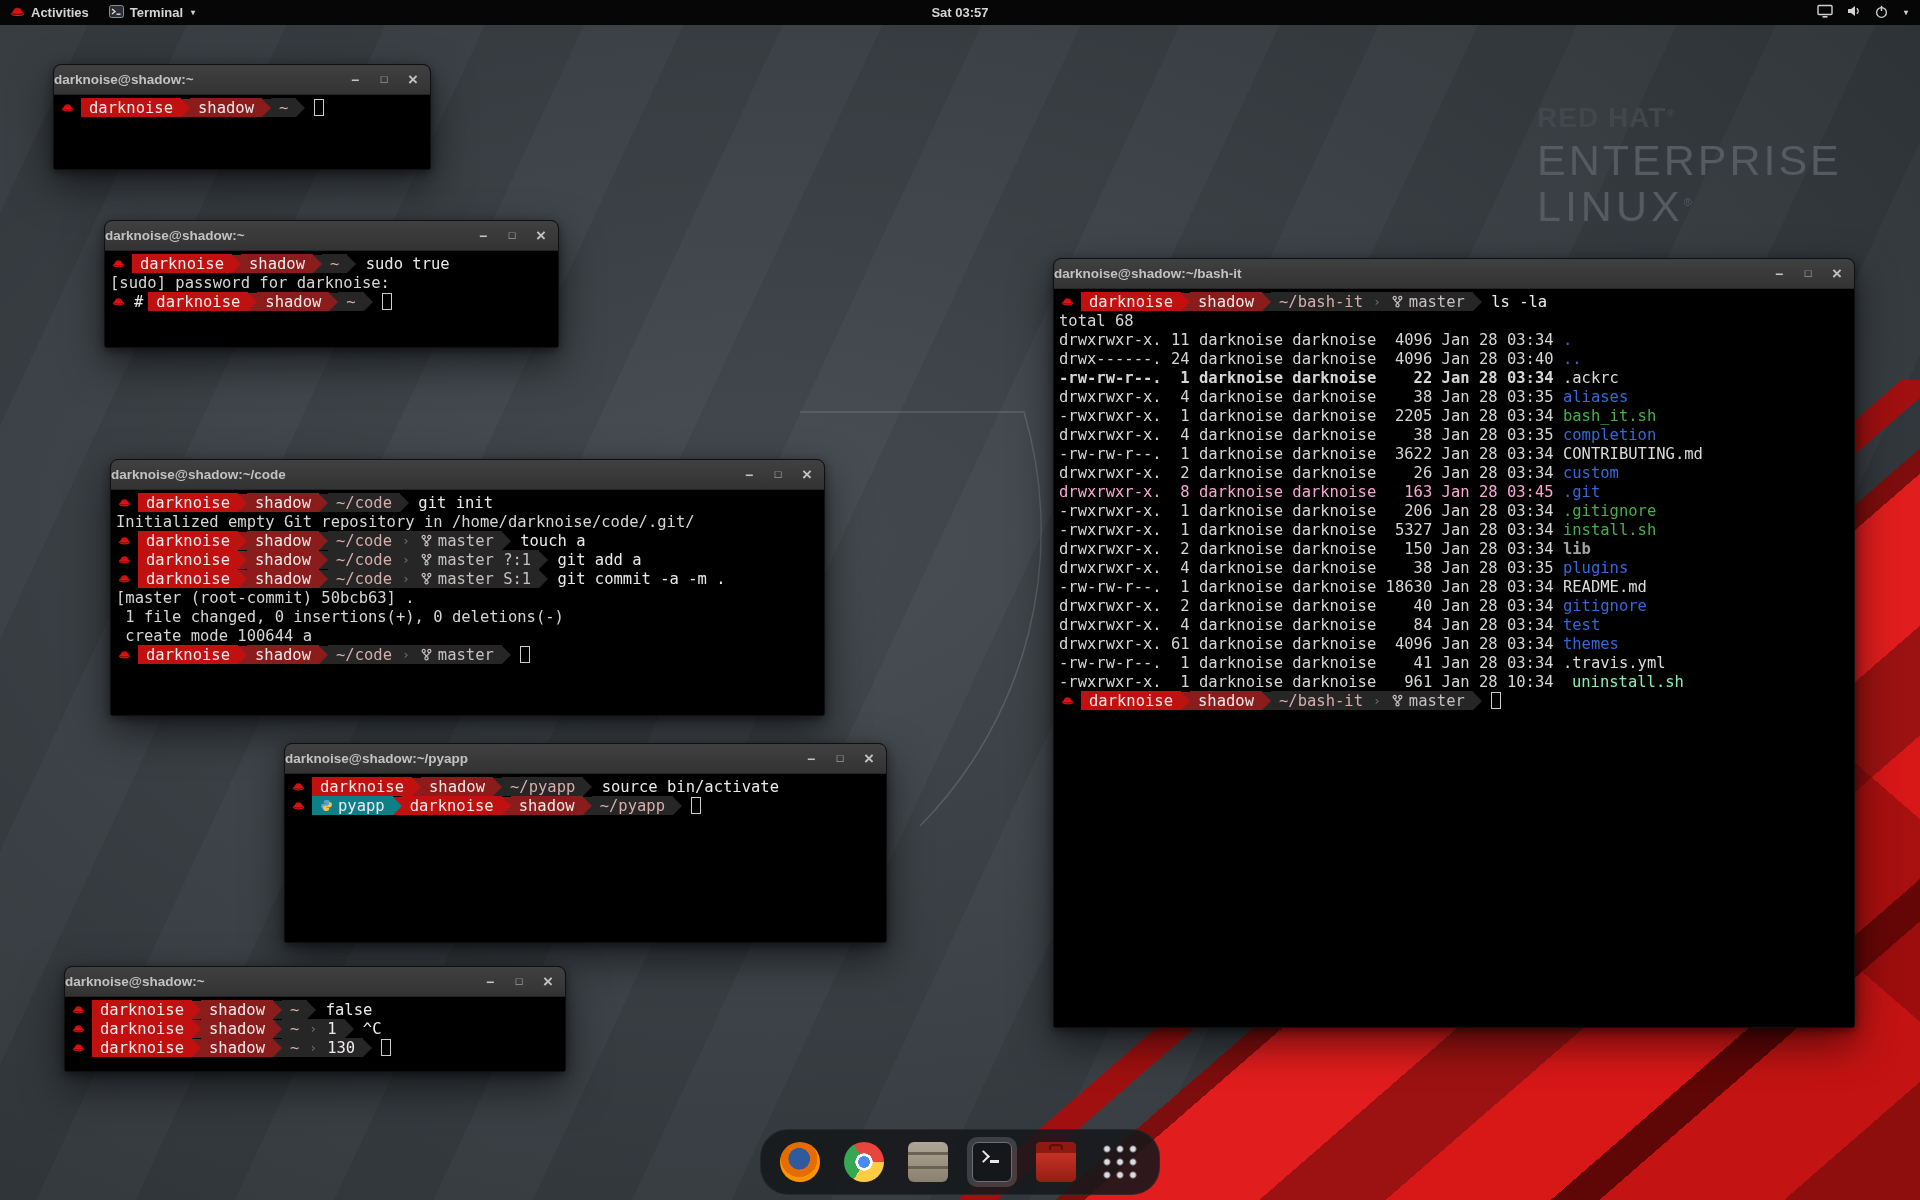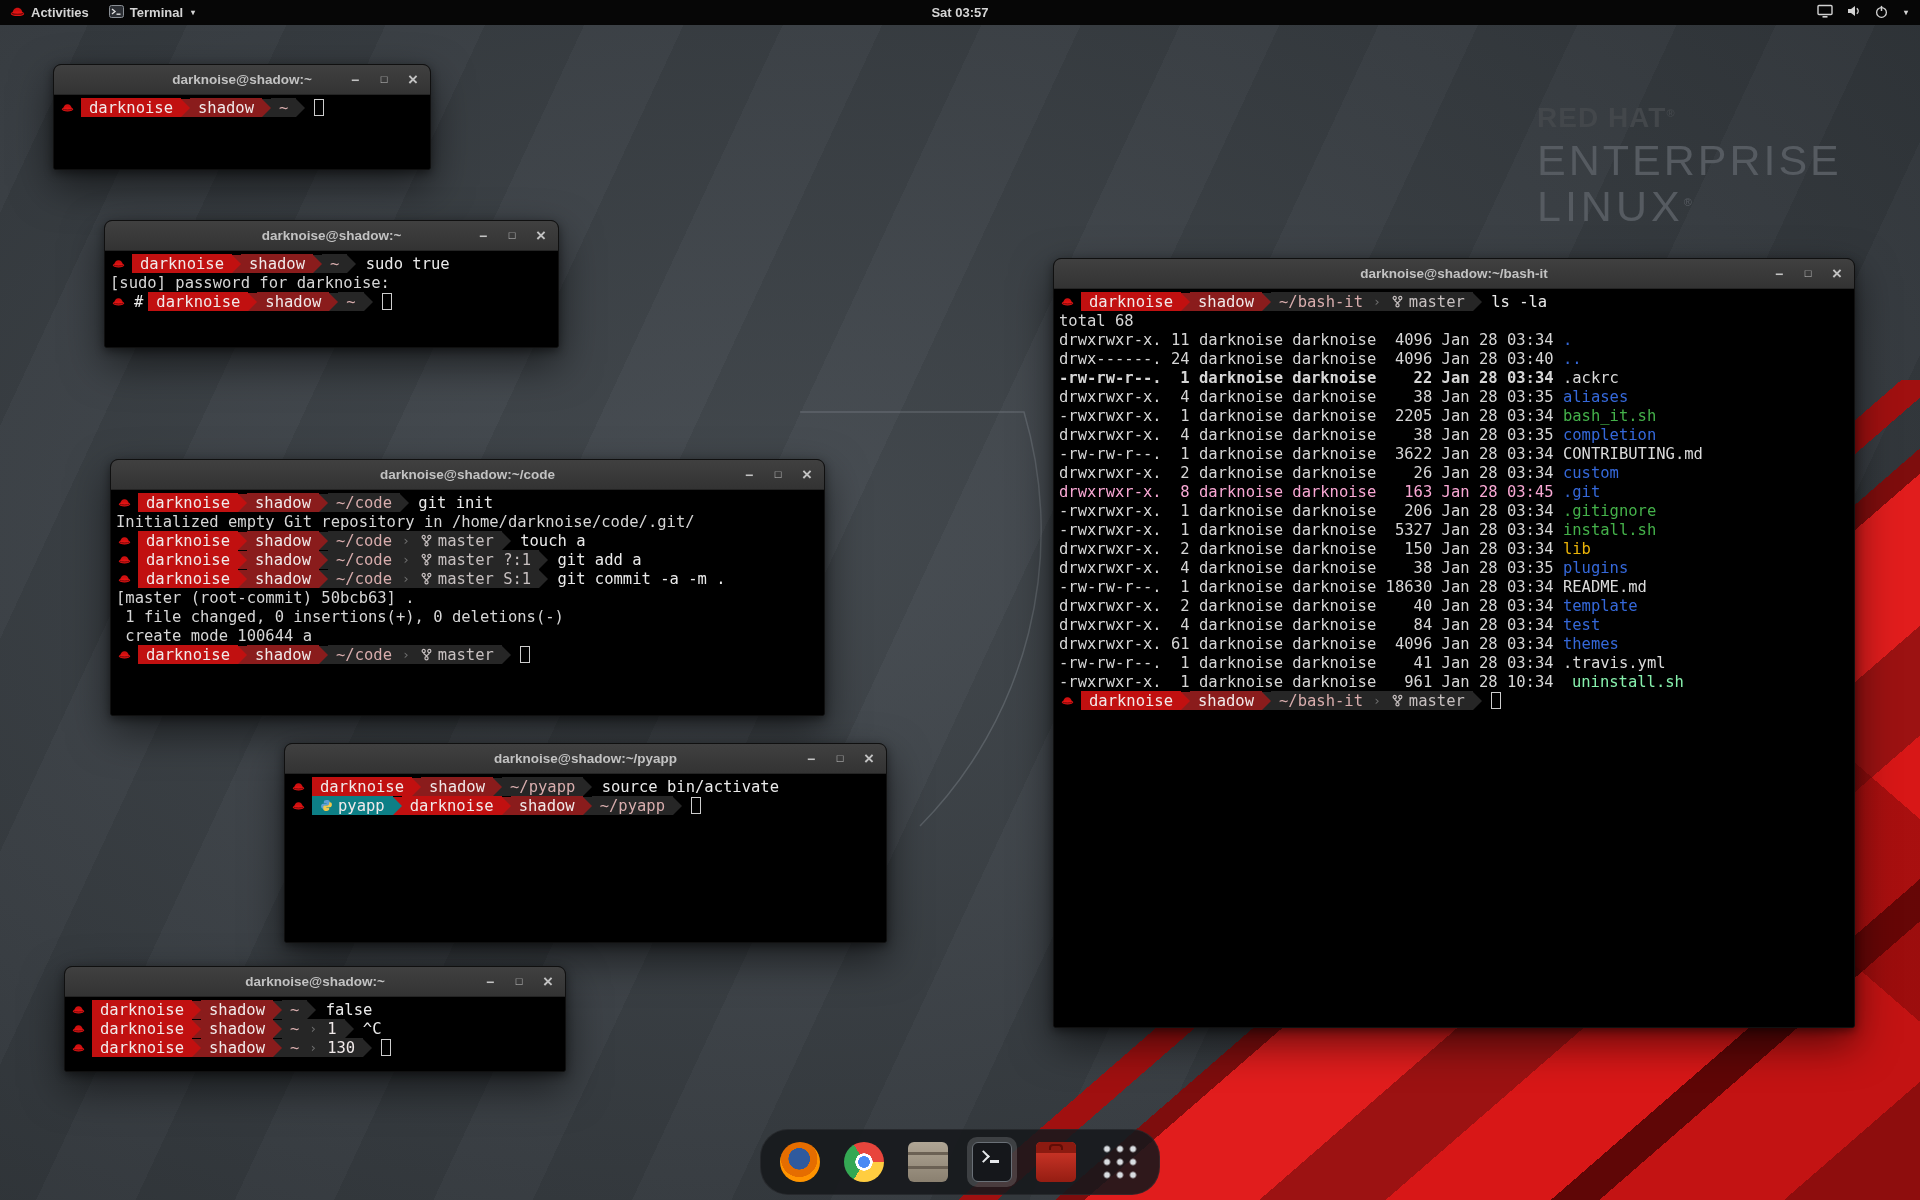--- a/index.html
+++ b/index.html
@@ -37,21 +37,21 @@
   .topbar button{background:none;border:0;color:inherit;font:inherit;display:flex;align-items:center;gap:6px;padding:0 10px;height:100%;cursor:default;}
   .tb-left{display:flex;align-items:center;height:100%;}
   .tb-clock{position:absolute;left:50%;transform:translateX(-50%);}
   .tb-right{margin-left:auto;display:flex;align-items:center;gap:13px;padding-right:12px;height:100%;}
   .caret{font-size:8px;margin-left:2px;}
   
   .term-window{position:absolute;background:#000;border:1px solid #101010;border-radius:8px 8px 3px 3px;
     box-shadow:0 16px 40px rgba(0,0,0,0.55), 0 3px 10px rgba(0,0,0,0.45);
     display:flex;flex-direction:column;overflow:hidden;z-index:3;}
   .titlebar{flex:0 0 29px;background:linear-gradient(#404040,#333333);border-bottom:1px solid #242424;
-    display:flex;align-items:center;justify-content:center;position:relative;
+    display:flex;align-items:center;justify-content:flex-start;position:relative;
     font-weight:bold;font-size:13.5px;color:#c2c2c2;}
   .tb-controls{position:absolute;right:10px;top:0;height:100%;display:flex;align-items:center;gap:15px;}
   .tb-btn{color:#c3c3c3;display:flex;align-items:center;justify-content:center;width:14px;height:16px;line-height:1;}
   .glyph-min{font-size:14px;}
   .glyph-max{font-size:11px;}
   .glyph-close{font-size:17px;}
   .term-body{flex:1;background:#000;padding:3px 5px;overflow:hidden;
     font-family:"DejaVu Sans Mono",monospace;font-size:15.5px;color:#dcdcdc;}
   .t-line{display:flex;align-items:center;height:19px;white-space:pre;}
   .pl-seg{display:inline-flex;align-items:center;height:19px;padding:0 8px;}
@@ -274,24 +274,24 @@
         <div class="t-line"><span class="ls-meta" style="color: rgb(214, 214, 214);">drwx------. 24 darknoise darknoise  4096 Jan 28 03:40 </span><span class="ls-name" style="color: rgb(53, 104, 217);">..</span></div>
         <div class="t-line"><span class="ls-meta" style="color: rgb(214, 214, 214); font-weight: bold;">-rw-rw-r--.  1 darknoise darknoise    22 Jan 28 03:34 </span><span class="ls-name" style="color: rgb(218, 218, 218);">.ackrc</span></div>
         <div class="t-line"><span class="ls-meta" style="color: rgb(214, 214, 214);">drwxrwxr-x.  4 darknoise darknoise    38 Jan 28 03:35 </span><span class="ls-name" style="color: rgb(53, 104, 217);">aliases</span></div>
         <div class="t-line"><span class="ls-meta" style="color: rgb(214, 214, 214);">-rwxrwxr-x.  1 darknoise darknoise  2205 Jan 28 03:34 </span><span class="ls-name" style="color: rgb(68, 177, 74);">bash_it.sh</span></div>
         <div class="t-line"><span class="ls-meta" style="color: rgb(214, 214, 214);">drwxrwxr-x.  4 darknoise darknoise    38 Jan 28 03:35 </span><span class="ls-name" style="color: rgb(53, 104, 217);">completion</span></div>
         <div class="t-line"><span class="ls-meta" style="color: rgb(214, 214, 214);">-rw-rw-r--.  1 darknoise darknoise  3622 Jan 28 03:34 </span><span class="ls-name" style="color: rgb(218, 218, 218);">CONTRIBUTING.md</span></div>
         <div class="t-line"><span class="ls-meta" style="color: rgb(214, 214, 214);">drwxrwxr-x.  2 darknoise darknoise    26 Jan 28 03:34 </span><span class="ls-name" style="color: rgb(53, 104, 217);">custom</span></div>
         <div class="t-line"><span class="ls-meta" style="color: #f9a8d4;">drwxrwxr-x.  8 darknoise darknoise   163 Jan 28 03:45 </span><span class="ls-name" style="color: rgb(53, 104, 217);">.git</span></div>
         <div class="t-line"><span class="ls-meta" style="color: rgb(214, 214, 214);">-rwxrwxr-x.  1 darknoise darknoise   206 Jan 28 03:34 </span><span class="ls-name" style="color: rgb(68, 177, 74);">.gitignore</span></div>
         <div class="t-line"><span class="ls-meta" style="color: rgb(214, 214, 214);">-rwxrwxr-x.  1 darknoise darknoise  5327 Jan 28 03:34 </span><span class="ls-name" style="color: rgb(68, 177, 74);">install.sh</span></div>
-        <div class="t-line"><span class="ls-meta" style="color: rgb(214, 214, 214);">drwxrwxr-x.  2 darknoise darknoise   150 Jan 28 03:34 </span><span class="ls-name" style="color: #eab308;">lib</span></div>
+        <div class="t-line"><span class="ls-meta" style="color: rgb(214, 214, 214);">drwxrwxr-x.  2 darknoise darknoise   150 Jan 28 03:34 </span><span class="ls-name" style="color: #a3a3a3; font-weight: bold;">lib</span></div>
         <div class="t-line"><span class="ls-meta" style="color: rgb(214, 214, 214);">drwxrwxr-x.  4 darknoise darknoise    38 Jan 28 03:35 </span><span class="ls-name" style="color: rgb(53, 104, 217);">plugins</span></div>
         <div class="t-line"><span class="ls-meta" style="color: rgb(214, 214, 214);">-rw-rw-r--.  1 darknoise darknoise 18630 Jan 28 03:34 </span><span class="ls-name" style="color: rgb(218, 218, 218);">README.md</span></div>
-        <div class="t-line"><span class="ls-meta" style="color: rgb(214, 214, 214);">drwxrwxr-x.  2 darknoise darknoise    40 Jan 28 03:34 </span><span class="ls-name" style="color: rgb(53, 104, 217);">template</span></div>
+        <div class="t-line"><span class="ls-meta" style="color: rgb(214, 214, 214);">drwxrwxr-x.  2 darknoise darknoise    40 Jan 28 03:34 </span><span class="ls-name" style="color: rgb(53, 104, 217);">gitignore</span></div>
         <div class="t-line"><span class="ls-meta" style="color: rgb(214, 214, 214);">drwxrwxr-x.  4 darknoise darknoise    84 Jan 28 03:34 </span><span class="ls-name" style="color: rgb(53, 104, 217);">test</span></div>
         <div class="t-line"><span class="ls-meta" style="color: rgb(214, 214, 214);">drwxrwxr-x. 61 darknoise darknoise  4096 Jan 28 03:34 </span><span class="ls-name" style="color: rgb(53, 104, 217);">themes</span></div>
         <div class="t-line"><span class="ls-meta" style="color: rgb(214, 214, 214);">-rw-rw-r--.  1 darknoise darknoise    41 Jan 28 03:34 </span><span class="ls-name" style="color: rgb(218, 218, 218);">.travis.yml</span></div>
         <div class="t-line"><span class="ls-meta" style="color: rgb(214, 214, 214);">-rwxrwxr-x.  1 darknoise darknoise   961 Jan 28 10:34 </span><span class="ls-name" style="color: #86efac; margin-left: 9px;">uninstall.sh</span></div>
         <div class="t-line"><span class="pl-plain"><svg class="seg-icon" viewBox="0 0 14 14">
               <path d="M2.3 8.6C2.6 5.4 4.5 3.4 7 3.4s4.4 2 4.7 5.2" fill="#cf1010"></path>
               <ellipse cx="7" cy="9" rx="6.2" ry="2.3" fill="#e31414"></ellipse>
               <path d="M1.6 8.6c2 1.4 8.8 1.4 10.8 0" fill="none" stroke="#6b0606" stroke-width="1"></path>
             </svg></span><span class="pl-seg" style="background: rgb(193, 16, 16); color: rgb(241, 234, 234);">darknoise</span><span class="pl-arrow" style="border-left-color: rgb(193, 16, 16); background: rgb(138, 28, 28);"></span><span class="pl-seg" style="background: rgb(138, 28, 28); color: rgb(241, 234, 234);">shadow</span><span class="pl-arrow" style="border-left-color: rgb(138, 28, 28); background: rgb(38, 38, 38);"></span><span class="pl-seg" style="background: rgb(38, 38, 38); color: rgb(216, 173, 173);">~/bash-it</span><span class="pl-thin" style="background: rgb(38, 38, 38);">›</span><span class="pl-seg" style="background: rgb(38, 38, 38); color: rgb(199, 192, 192);"><svg class="seg-icon" viewBox="0 0 14 14" fill="none" stroke="currentColor" stroke-width="1.3">
               <circle cx="4" cy="3.2" r="1.7"></circle>

